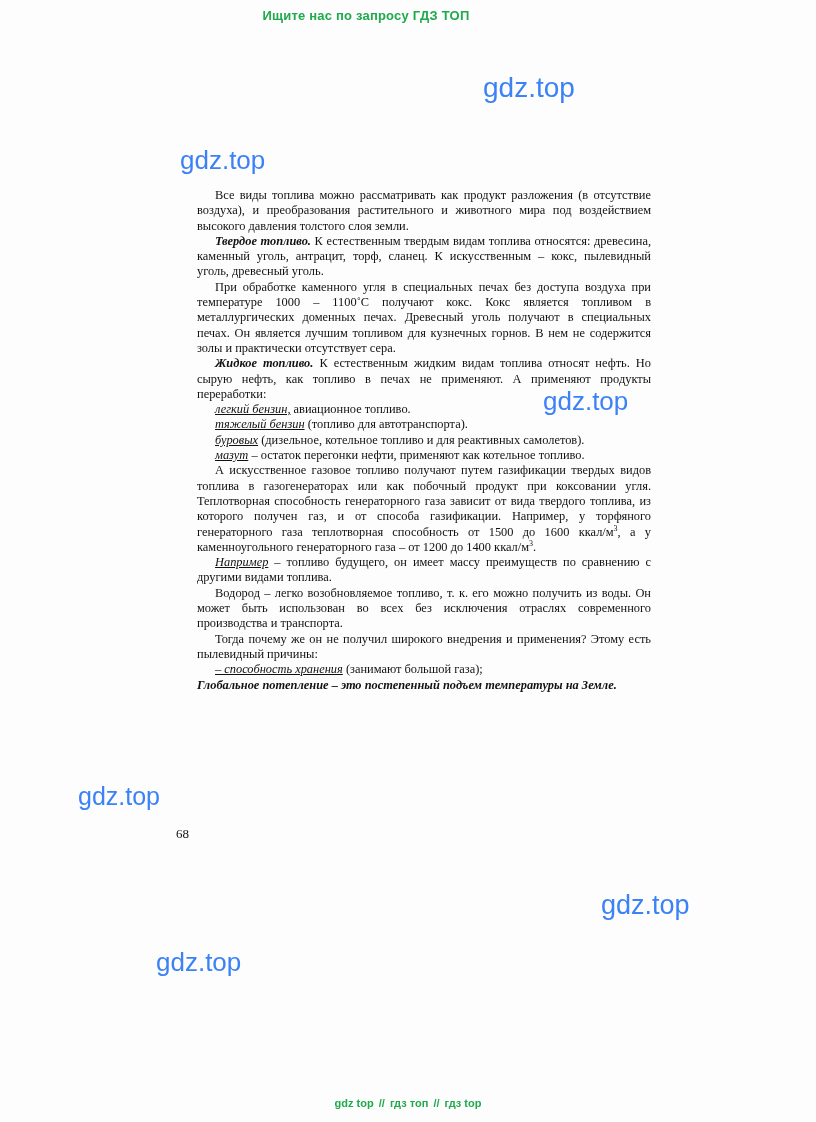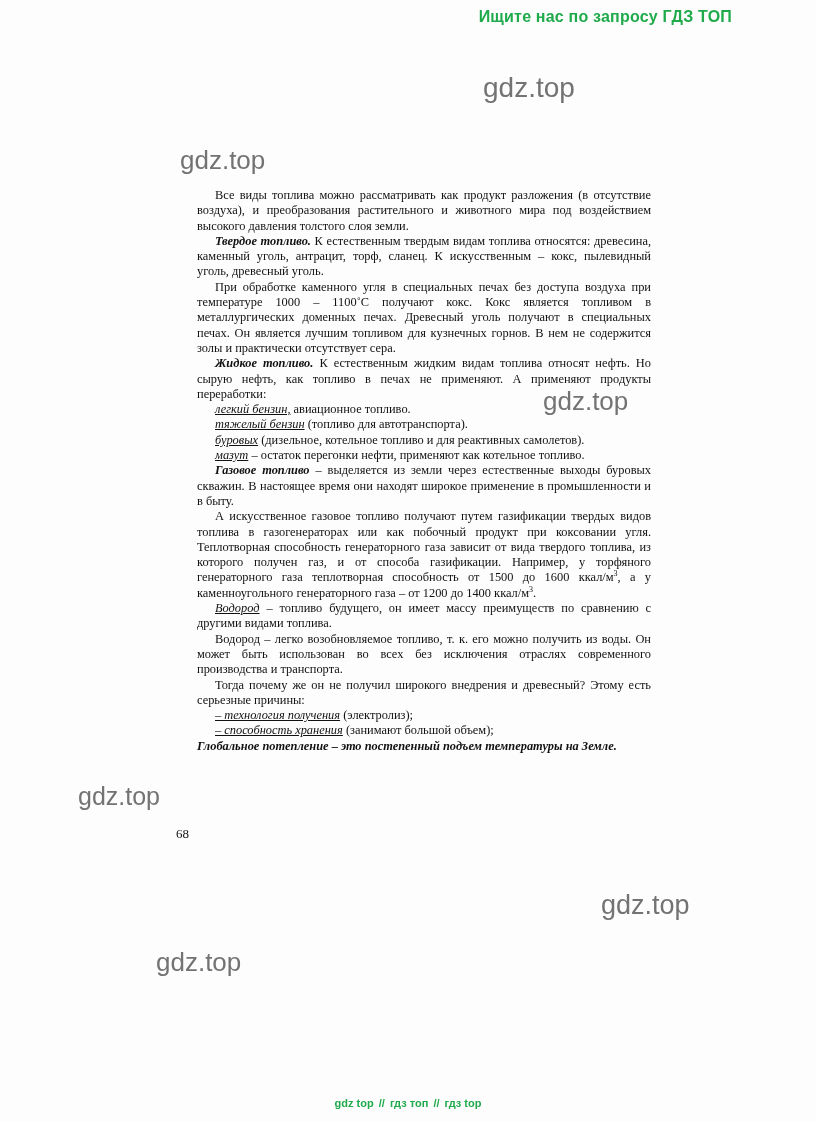--- a/index.html
+++ b/index.html
@@ -18,31 +18,31 @@
     position: relative;
     width: 816px;
     height: 1122px;
     background: #fdfdfd;
   }
   .top-banner {
     position: absolute;
     top: 8px;
     left: 0;
     width: 732px;
-    text-align: right;
+    text-align: center;
     font-family: "Liberation Sans", sans-serif;
-    font-size: 16px;
+    font-size: 13px;
     font-weight: bold;
     color: #1faa4b;
     letter-spacing: 0.2px;
   }
   .watermark {
     position: absolute;
     font-family: "Liberation Sans", sans-serif;
-    color: #737373;
+    color: #3b82f6;
     font-weight: 400;
     white-space: nowrap;
   }
   .wm1 { left: 483px; top: 72px;  font-size: 28px; }
   .wm2 { left: 180px; top: 145px; font-size: 26px; }
   .wm3 { left: 543px; top: 386px; font-size: 26px; }
   .wm4 { left: 78px;  top: 782px; font-size: 25px; }
   .wm5 { left: 601px; top: 890px; font-size: 27px; }
   .wm6 { left: 156px; top: 947px; font-size: 26px; }
 
@@ -123,33 +123,31 @@
 
     <p><span>При обработке каменного угля в специальных печах без доступа воздуха при температуре 1000 – 1100˚С получают кокс. Кокс является топливом в металлургических доменных печах. Древесный уголь получают в специальных печах. Он является лучшим топливом для кузнечных горнов. В нем не содержится золы и практически отсутствует сера.</span></p>
 
     <p><b>Жидкое топливо.</b><span> К естественным жидким видам топлива относят нефть. Но сырую нефть, как топливо в печах не применяют. А применяют продукты переработки:</span></p>
 
     <p class="list-item"><i>легкий бензин,</i><span> авиационное топливо.</span></p>
     <p class="list-item"><i>тяжелый бензин</i><span> (топливо для автотранспорта).</span></p>
     <p class="list-item"><i>буровых</i><span> (дизельное, котельное топливо и для реактивных самолетов).</span></p>
     <p class="list-item"><i>мазут</i><span> – остаток перегонки нефти, применяют как котельное топливо.</span></p>
 
-    <p><b>Газовое топливо</b><span> – выделяется из земли через естественные выходы буровых скважин. В настоящее время они находят широкое применение в промышленности и в быту.</span></p>
 
     <p><span>А искусственное газовое топливо получают путем газификации твердых видов топлива в газогенераторах или как побочный продукт при коксовании угля. Теплотворная способность генераторного газа зависит от вида твердого топлива, из которого получен газ, и от способа газификации. Например, у торфяного генераторного газа теплотворная способность от 1500 до 1600 ккал/м</span><sup>3</sup><span>, а у каменноугольного генераторного газа – от 1200 до 1400 ккал/м</span><sup>3</sup><span>.</span></p>
 
-    <p><i>Водород</i><span> – топливо будущего, он имеет массу преимуществ по сравнению с другими видами топлива.</span></p>
+    <p><i>Например</i><span> – топливо будущего, он имеет массу преимуществ по сравнению с другими видами топлива.</span></p>
 
 
     <p><span>Водород – легко возобновляемое топливо, т. к. его можно получить из воды. Он может быть использован во всех без исключения отраслях современного производства и транспорта.</span></p>
 
-    <p><span>Тогда почему же он не получил широкого внедрения и древесный? Этому есть серьезные причины:</span></p>
+    <p><span>Тогда почему же он не получил широкого внедрения и применения? Этому есть пылевидный причины:</span></p>
 
-    <p class="list-item"><i>– технология получения</i><span> (электролиз);</span></p>
-    <p class="list-item"><i>– способность хранения</i><span> (занимают большой объем);</span></p>
+    <p class="list-item"><i>– способность хранения</i><span> (занимают большой газа);</span></p>
 
     <p class="noindent"><b>Глобальное потепление – это постепенный подъем температуры на Земле.</b></p>
 
   </div>
 
   <div class="page-number">68</div>
 
   <div class="footer">
     <a href="#">gdz top</a>
     <span class="sep">//</span>

